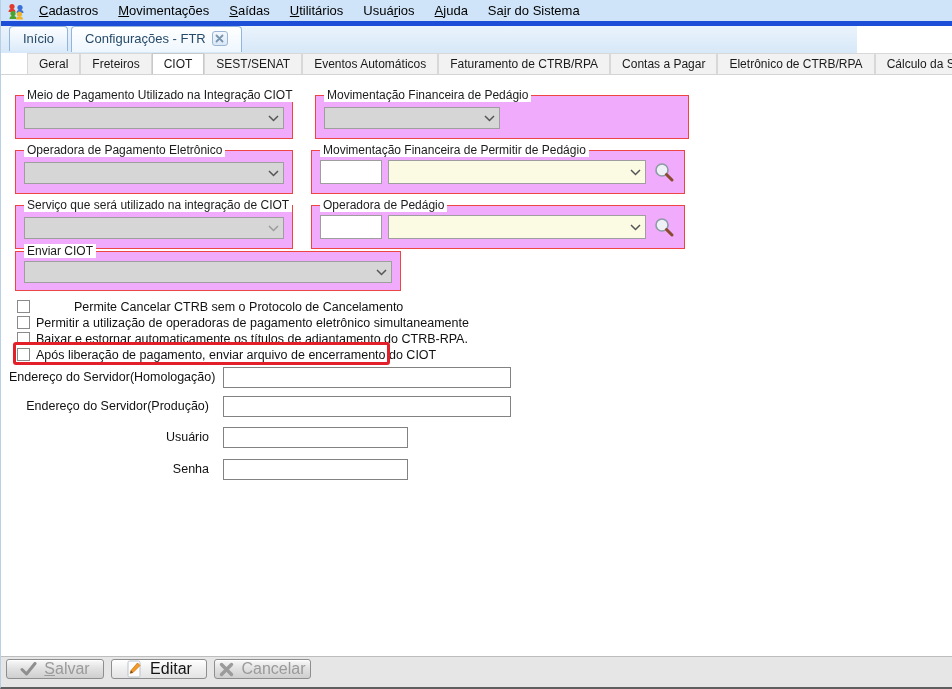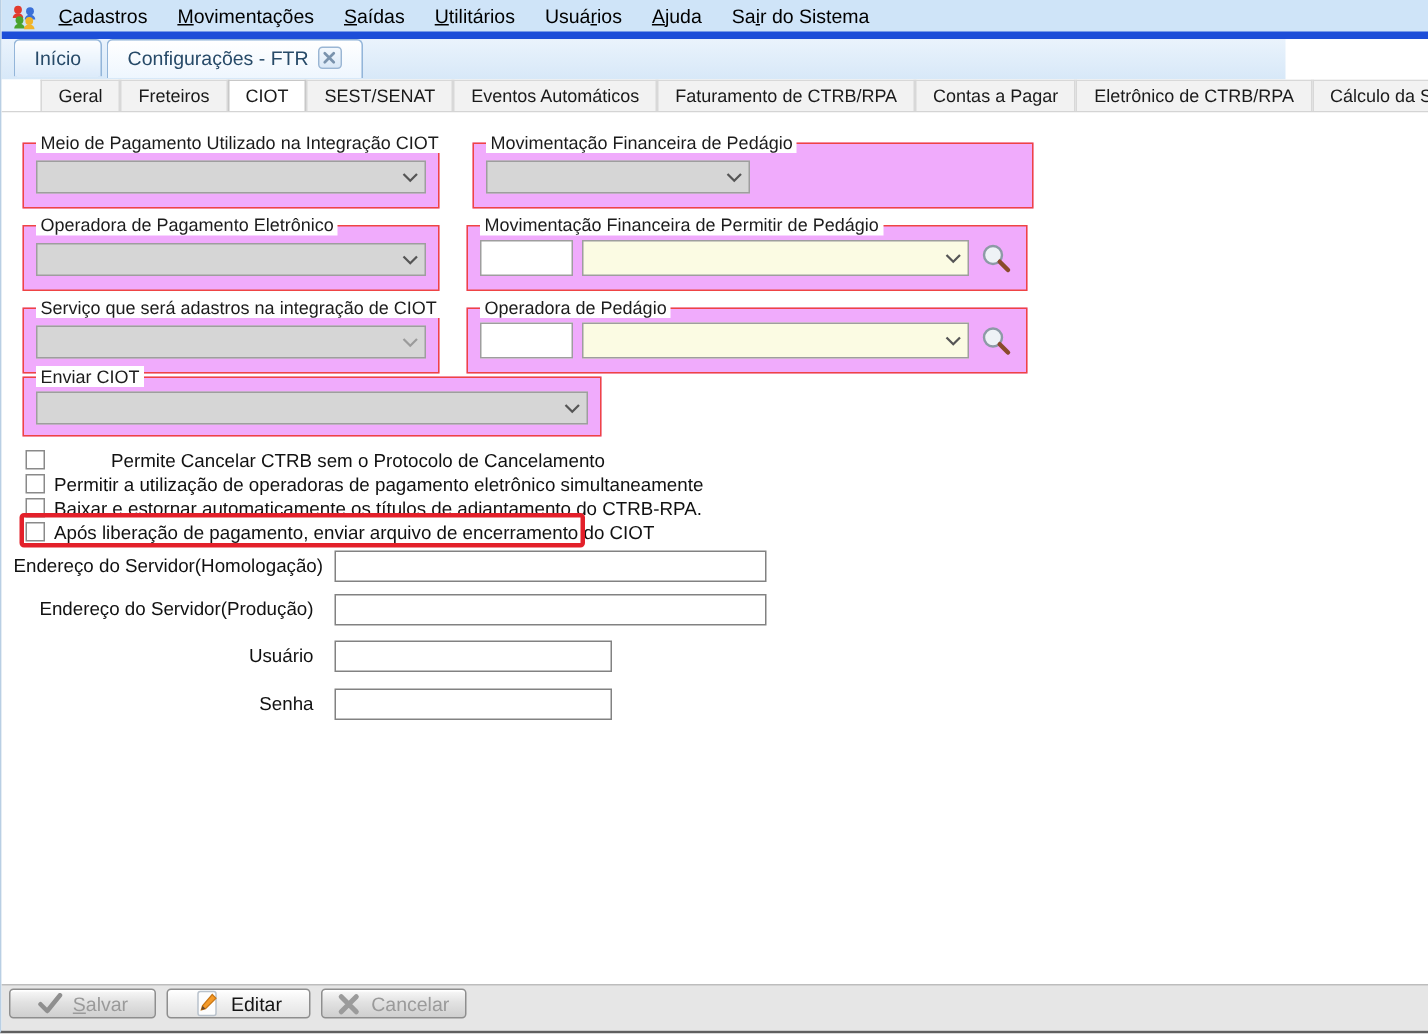--- a/index.html
+++ b/index.html
@@ -97,21 +97,21 @@
   
   .footer {
     position:absolute; left:0; top:656px; width:952px; height:33px;
     background:#e6e6e6; border-top:1px solid #bdbdbd;
   }
   .btn {
     position:absolute; top:2px; height:20px; border:1px solid #8e8e8e; border-radius:3px;
     background:linear-gradient(#f9f9f9,#e2e2e2 45%,#cfcfcf);
     box-shadow:inset 0 1px 0 #ffffff;
     display:flex; align-items:center; justify-content:center; gap:7px;
-    font-size:13px; color:#9a9a9a; cursor:default;
+    font-size:16px; color:#9a9a9a; cursor:default;
   }
   .btn.enabled {
     background:linear-gradient(#ffffff,#f1f1f1 45%,#e3e3e3);
     color:#141414; cursor:pointer;
   }
   .btn u { text-decoration:underline; }
 </style>
 </head>
 <body>
 
@@ -205,21 +205,21 @@
             <path d="M1 1 L5.5 5.5 L10 1" fill="none" stroke="#555" stroke-width="1.5"></path>
           </svg>
       </div>
       <svg class="lens" style="left:341px; top:10px;" viewBox="0 0 22 22">
         <circle cx="9" cy="9" r="6" fill="#eef2f6" stroke="#8d9aa6" stroke-width="1.6"></circle>
         <line x1="13.5" y1="13.5" x2="19" y2="19" stroke="#8a4a2c" stroke-width="3" stroke-linecap="round"></line>
       </svg>
     </div>
 
     <div class="groupbox" style="left:14px; top:130px; width:278px; height:44px;">
-      <div class="glabel">Serviço que será adastros na integração de CIOT</div>
+      <div class="glabel">Serviço que será utilizado na integração de CIOT</div>
       <div class="dselect dim" style="left:8px; top:11px; width:260px;">
         <span style="flex:1;font-size:12px;"></span>
         <svg width="11" height="7" viewBox="0 0 11 7">
             <path d="M1 1 L5.5 5.5 L10 1" fill="none" stroke="#555" stroke-width="1.5"></path>
           </svg>
       </div>
     </div>
 
     <div class="groupbox" style="left:310px; top:130px; width:374px; height:44px;">
       <div class="glabel">Operadora de Pedágio</div>

